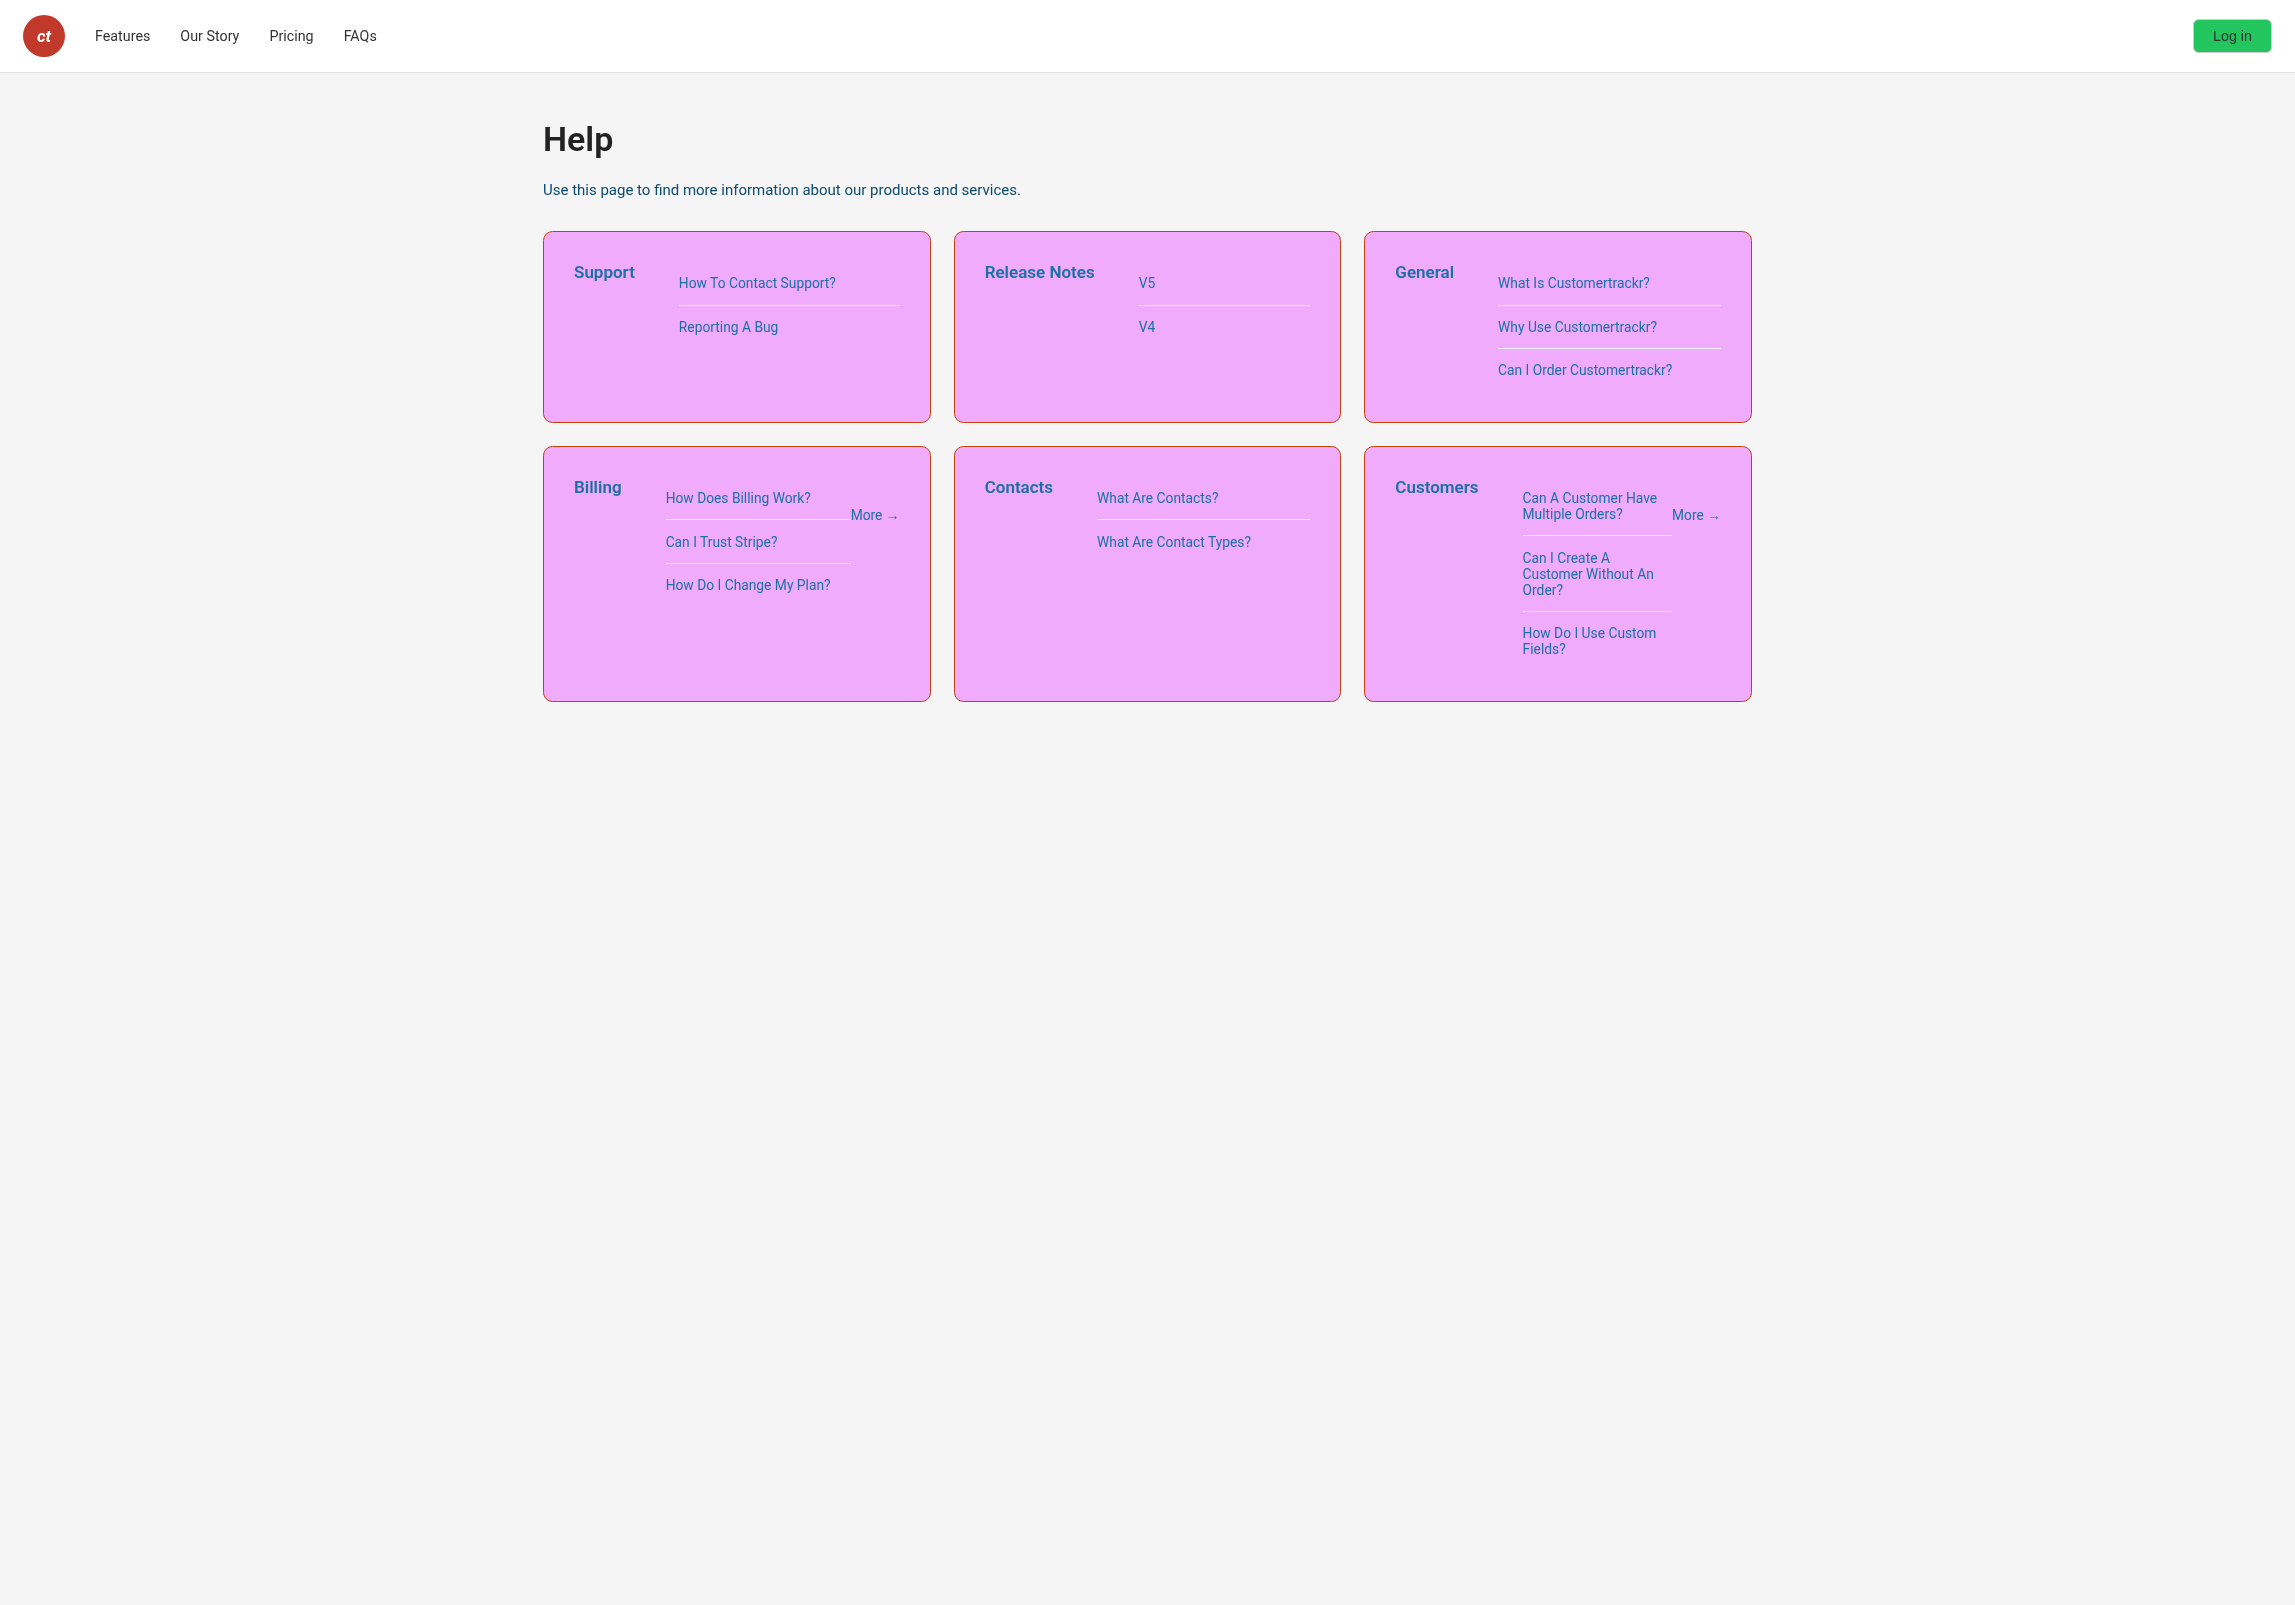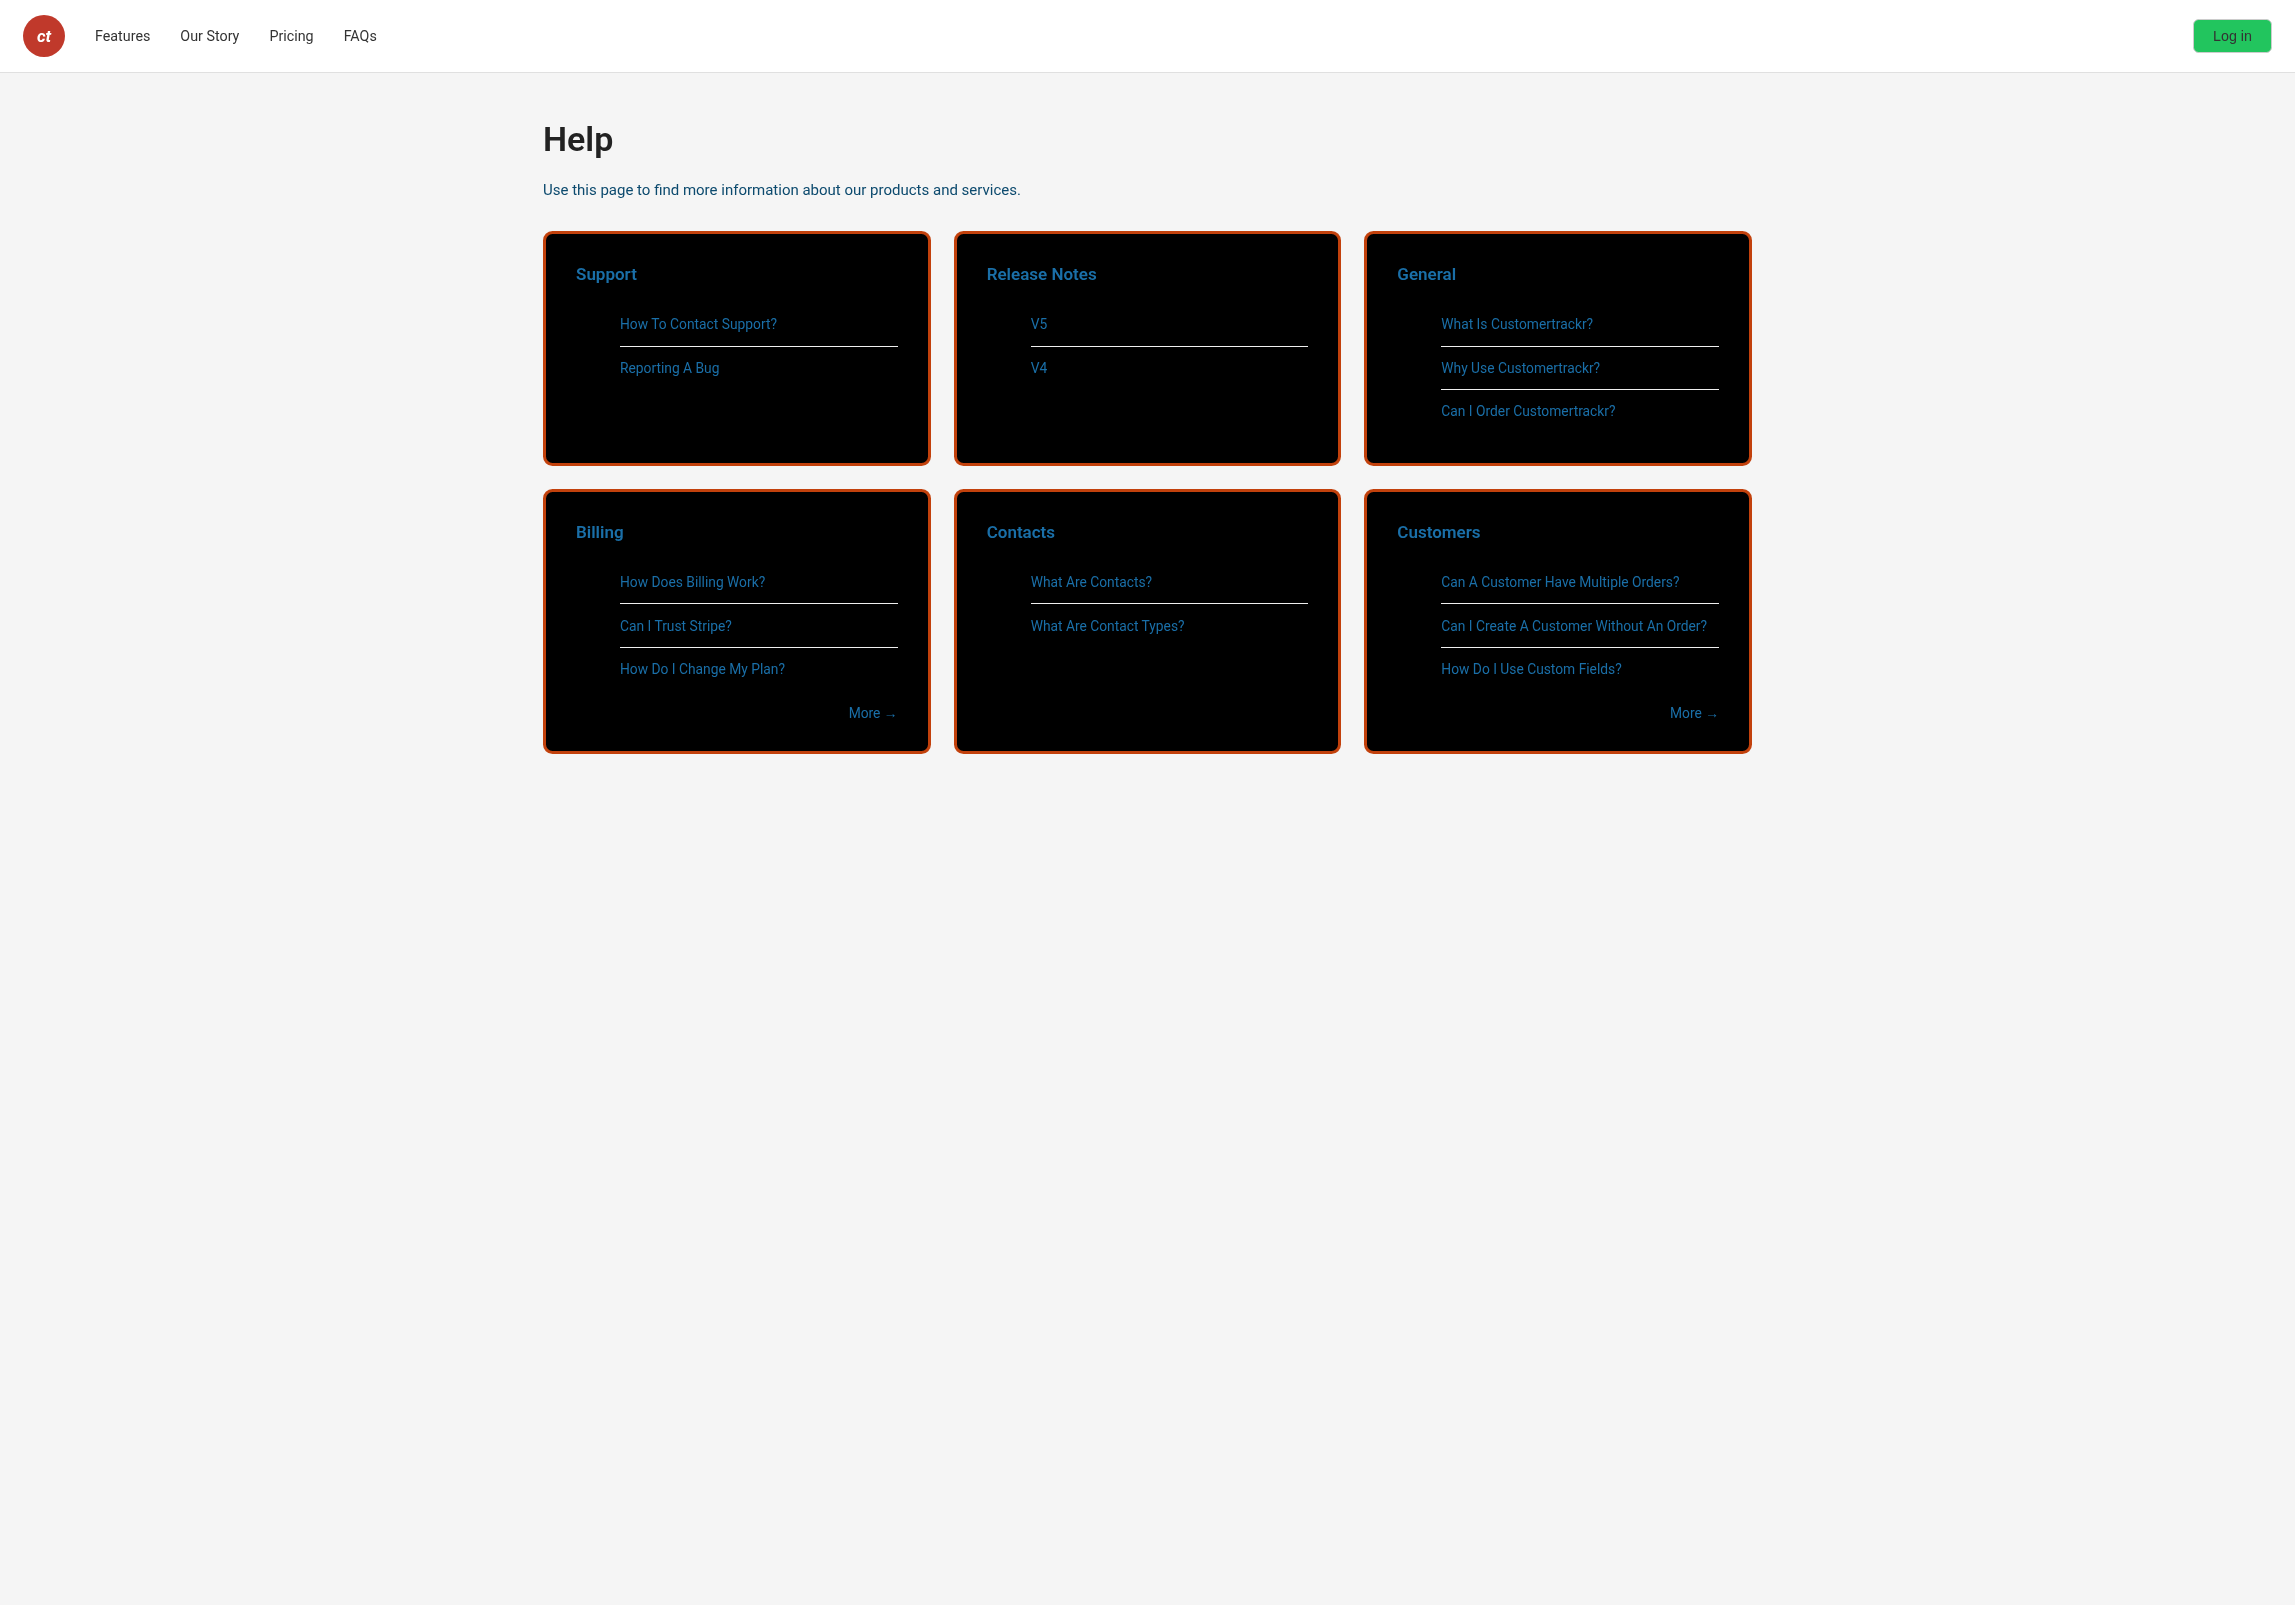--- a/index.html
+++ b/index.html
@@ -99,26 +99,26 @@
     }
 
     
     .cards-grid {
       display: grid;
       grid-template-columns: repeat(3, 1fr);
       gap: 23px;
     }
 
     .card {
-      background: #000000;
-      border: 3px solid #c2410c;
+      background: #f0abfc;
+      border: 1px solid #c2410c;
       border-radius: 9.5px;
       padding: 30px;
       display: flex;
-      flex-direction: column;
+      flex-direction: row;
     }
 
     .card-title {
       font-size: 17px;
       font-weight: 600;
       color: #1a6fa8;
       margin-bottom: 19px;
     }
 
     .card-links {
@@ -137,21 +137,21 @@
       margin-left: 44px;
     }
 
     .card-link:last-of-type {
       border-bottom: none;
     }
 
     .card-more {
       display: flex;
       justify-content: flex-end;
-      margin-top: 14px;
+      margin-top: 30px;
     }
 
     .card-more-link {
       color: #1a6fa8;
       text-decoration: none;
       font-size: 13.8px;
       cursor: pointer;
     }
   </style>
 </head>

